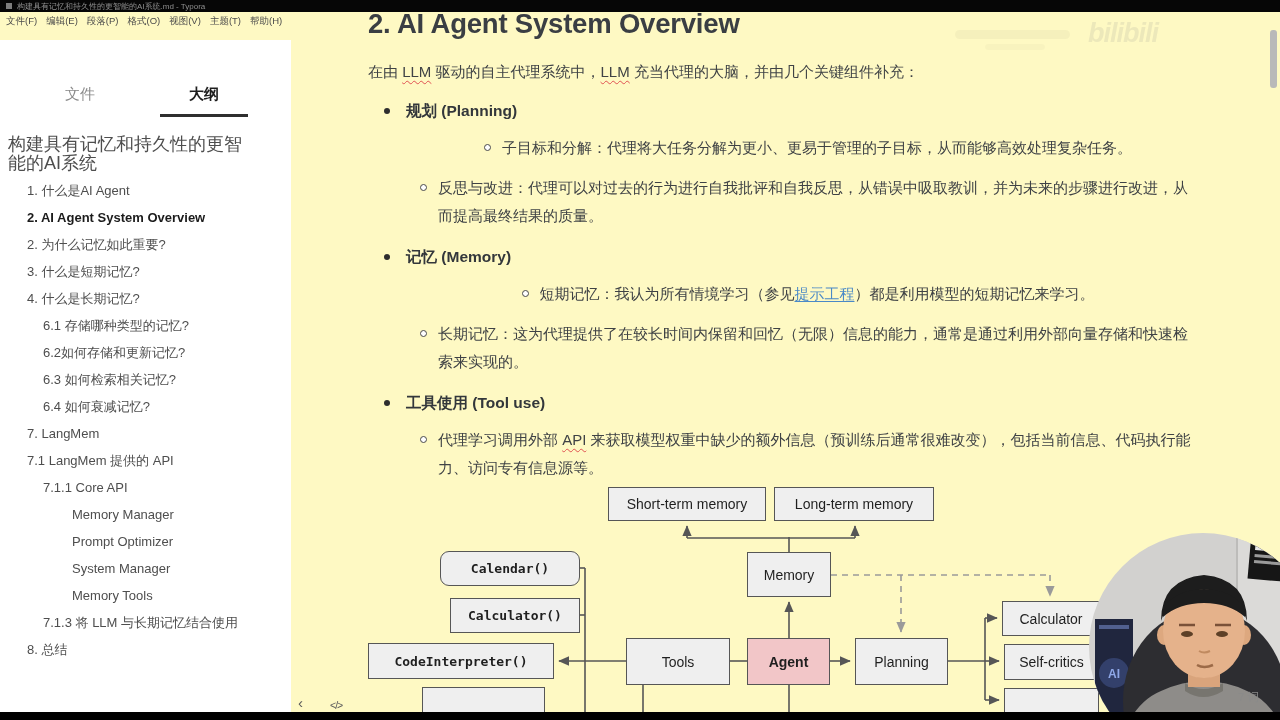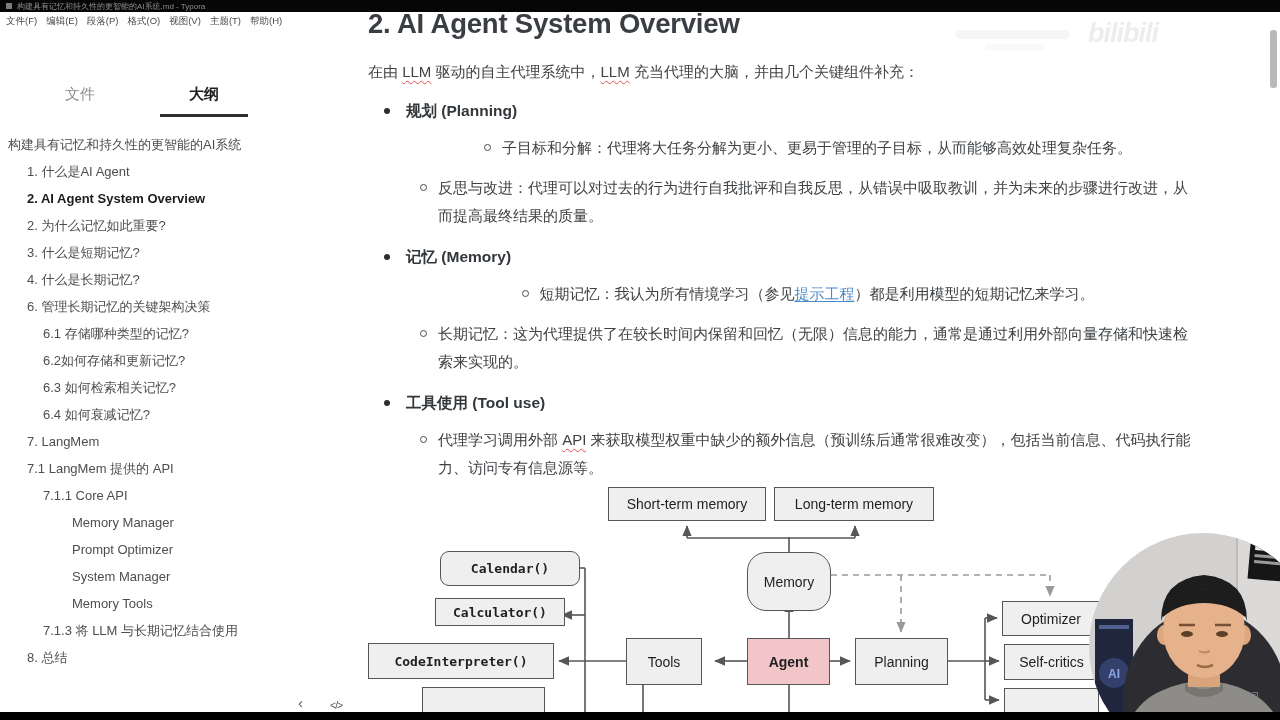--- a/index.html
+++ b/index.html
@@ -1,36 +1,36 @@
 <!DOCTYPE html>
 <html><head>
 <meta charset="utf-8">
 <style>
   html,body{margin:0;padding:0;background:#000;}
-  .stage{position:relative;width:1280px;height:720px;overflow:hidden;background:#ffffff;
+  .stage{position:relative;width:1280px;height:720px;overflow:hidden;background:#fef9c3;
          font-family:"Liberation Sans","DejaVu Sans",sans-serif;color:#3f4245;}
   
   .titlebar{position:absolute;left:0;top:0;width:1280px;height:12px;background:#060606;z-index:8;
             display:flex;align-items:center;gap:5px;padding-left:6px;box-sizing:border-box;}
   .titlebar .tb-icon{width:6px;height:6px;background:#7d7d7d;flex:0 0 auto;}
   .titlebar .tb-text{font-size:8px;color:#8f8f8f;white-space:nowrap;}
   .bottombar{position:absolute;left:0;top:712px;width:1280px;height:8px;background:#000;z-index:8;}
   
   .menubar{position:absolute;left:6px;top:15px;z-index:4;display:flex;gap:9px;}
   .menubar span{font-size:9.5px;color:#4a4a4a;cursor:default;}
   
   .sidebar{position:absolute;left:0;top:12px;width:291px;bottom:8px;background:#fff;z-index:2;margin-top:28px;}
   .tabs{position:absolute;left:0;top:33px;width:291px;height:45px;}
   .tab{position:absolute;top:12px;font-size:15px;color:#8a8a8a;text-align:center;cursor:pointer;}
   .tab.files{left:40px;width:80px;}
   .tab.outline{left:160px;width:88px;color:#1e1e1e;font-weight:bold;}
   .tab-underline{position:absolute;left:160px;top:41px;width:88px;height:3px;background:#2f2f2f;}
   .outline-nav{position:absolute;left:0;top:95px;right:0;bottom:10px;overflow:hidden;}
   .ol-item{font-size:13px;color:#4e4e4e;line-height:19px;margin-bottom:8px;cursor:pointer;}
-  .ol-item.lv1{padding-left:8px;padding-right:44px;font-size:13px;}
+  .ol-item.lv1{padding-left:8px;padding-right:44px;font-size:18px;}
   .ol-item.lv2{padding-left:27px;padding-right:8px;}
   .ol-item.lv3{padding-left:43px;padding-right:8px;}
   .ol-item.lv4{padding-left:72px;padding-right:8px;}
   .ol-item.active{color:#1b1b1b;font-weight:bold;}
   
   .doc{position:absolute;left:368px;top:12px;width:828px;z-index:1;}
   .doc h1{margin:-4px 0 0 0;font-size:27.5px;line-height:1.16;color:#3a3e43;font-weight:bold;letter-spacing:-0.2px;}
   .intro{margin:20px 0 0 0;font-size:15px;line-height:24px;color:#3f4245;}
   .li1{display:flex;gap:16px;padding-left:16px;margin-top:16px;align-items:flex-start;}
   .li1 .dot{width:6px;height:6px;border-radius:50%;background:#2e2e2e;margin-top:8px;flex:0 0 auto;}
@@ -42,25 +42,25 @@
   .link{color:#4a89c7;text-decoration:underline;text-underline-offset:2px;cursor:pointer;}
   
   .lines{position:absolute;left:0;top:0;width:1280px;height:720px;z-index:1;pointer-events:none;}
   .bx{position:absolute;box-sizing:border-box;background:#efefef;border:1.5px solid #565656;
       display:flex;align-items:center;justify-content:center;font-size:14px;color:#1f1f1f;z-index:2;}
   .bx.mono{font-family:"DejaVu Sans Mono","Liberation Mono",monospace;font-weight:bold;font-size:13px;}
   .bx.agent{background:#f2c6c8;font-weight:bold;}
   .bx.partial{border-bottom:none;}
   #bx-short{left:608px;top:487px;width:158px;height:34px;}
   #bx-long{left:774px;top:487px;width:160px;height:34px;}
-  #bx-memory{left:747px;top:552px;width:84px;height:59px;border-radius:19px;}
+  #bx-memory{left:747px;top:552px;width:84px;height:45px;}
   #bx-calendar{left:440px;top:551px;width:140px;height:35px;border-radius:9px;}
-  #bx-calculator{left:435px;top:598px;width:130px;height:28px;}
+  #bx-calculator{left:450px;top:598px;width:130px;height:35px;}
   #bx-codeint{left:368px;top:643px;width:186px;height:36px;}
-  #bx-tools{left:626px;top:638px;width:76px;height:47px;}
+  #bx-tools{left:626px;top:638px;width:104px;height:47px;}
   #bx-agent{left:747px;top:638px;width:83px;height:47px;}
   #bx-planning{left:855px;top:638px;width:93px;height:47px;}
   #bx-reflection{left:1002px;top:601px;width:98px;height:35px;}
   #bx-selfcritics{left:1004px;top:644px;width:95px;height:36px;}
   #bx-partial-left{left:422px;top:687px;width:123px;height:25px;}
   #bx-partial-right{left:1004px;top:688px;width:95px;height:24px;}
   
   .scroll-thumb{position:absolute;left:1270px;top:30px;width:7px;height:58px;background:#b9b9b9;border-radius:3px;z-index:4;cursor:pointer;}
   .footer-chevron{position:absolute;left:298px;top:695px;font-size:15px;color:#5a5a5a;z-index:7;cursor:pointer;line-height:15px;}
   .footer-code{position:absolute;left:330px;top:699px;font-size:10.5px;color:#5a5a5a;z-index:7;cursor:pointer;letter-spacing:-1px;}
@@ -98,21 +98,20 @@
       <div class="tab outline">大纲</div>
       <div class="tab-underline"></div>
     </div>
     <nav class="outline-nav" id="outline">
         <div class="ol-item lv1">构建具有记忆和持久性的更智能的AI系统</div>
         <div class="ol-item lv2">1. 什么是AI Agent</div>
         <div class="ol-item lv2 active">2. AI Agent System Overview</div>
         <div class="ol-item lv2">2. 为什么记忆如此重要?</div>
         <div class="ol-item lv2">3. 什么是短期记忆?</div>
         <div class="ol-item lv2">4. 什么是长期记忆?</div>
-        <div class="ol-item lv2">6. 管理长期记忆的关键架构决策</div>
         <div class="ol-item lv3">6.1 存储哪种类型的记忆?</div>
         <div class="ol-item lv3">6.2如何存储和更新记忆?</div>
         <div class="ol-item lv3">6.3 如何检索相关记忆?</div>
         <div class="ol-item lv3">6.4 如何衰减记忆?</div>
         <div class="ol-item lv2">7. LangMem</div>
         <div class="ol-item lv2">7.1 LangMem 提供的 API</div>
         <div class="ol-item lv3">7.1.1 Core API</div>
         <div class="ol-item lv4">Memory Manager</div>
         <div class="ol-item lv4">Prompt Optimizer</div>
         <div class="ol-item lv4">System Manager</div>
@@ -199,21 +198,21 @@
 
   <div class="bx" id="bx-short">Short-term memory</div>
   <div class="bx" id="bx-long">Long-term memory</div>
   <div class="bx" id="bx-memory">Memory</div>
   <div class="bx mono" id="bx-calendar">Calendar()</div>
   <div class="bx mono" id="bx-calculator">Calculator()</div>
   <div class="bx mono" id="bx-codeint">CodeInterpreter()</div>
   <div class="bx" id="bx-tools">Tools</div>
   <div class="bx agent" id="bx-agent">Agent</div>
   <div class="bx" id="bx-planning">Planning</div>
-  <div class="bx" id="bx-reflection">Optimizer</div>
+  <div class="bx" id="bx-reflection">Calculator</div>
   <div class="bx" id="bx-selfcritics">Self-critics</div>
   <div class="bx partial" id="bx-partial-left"></div>
   <div class="bx partial" id="bx-partial-right"></div>
 
   <div class="scroll-thumb"></div>
 
   <div class="footer-chevron">‹</div>
   <div class="footer-code">&lt;/&gt;</div>
   <div class="word-count">7 词</div>
 

